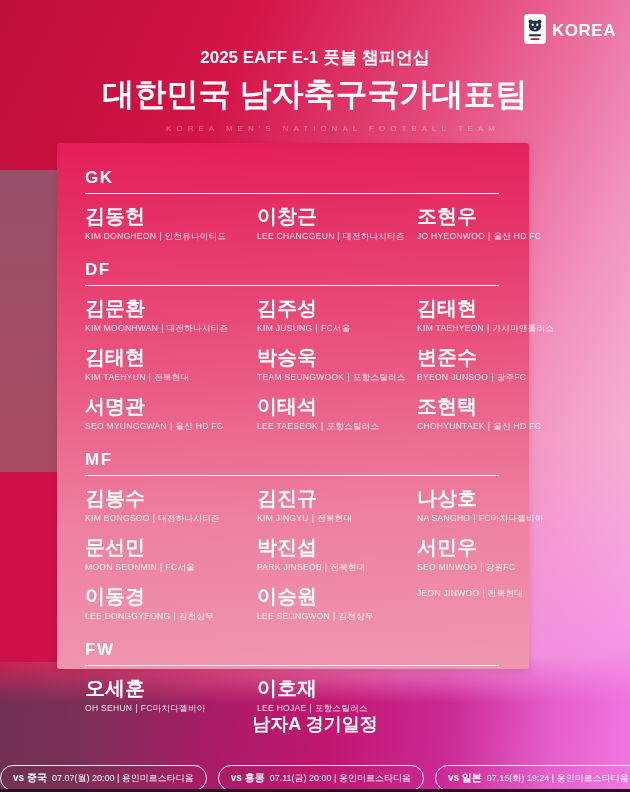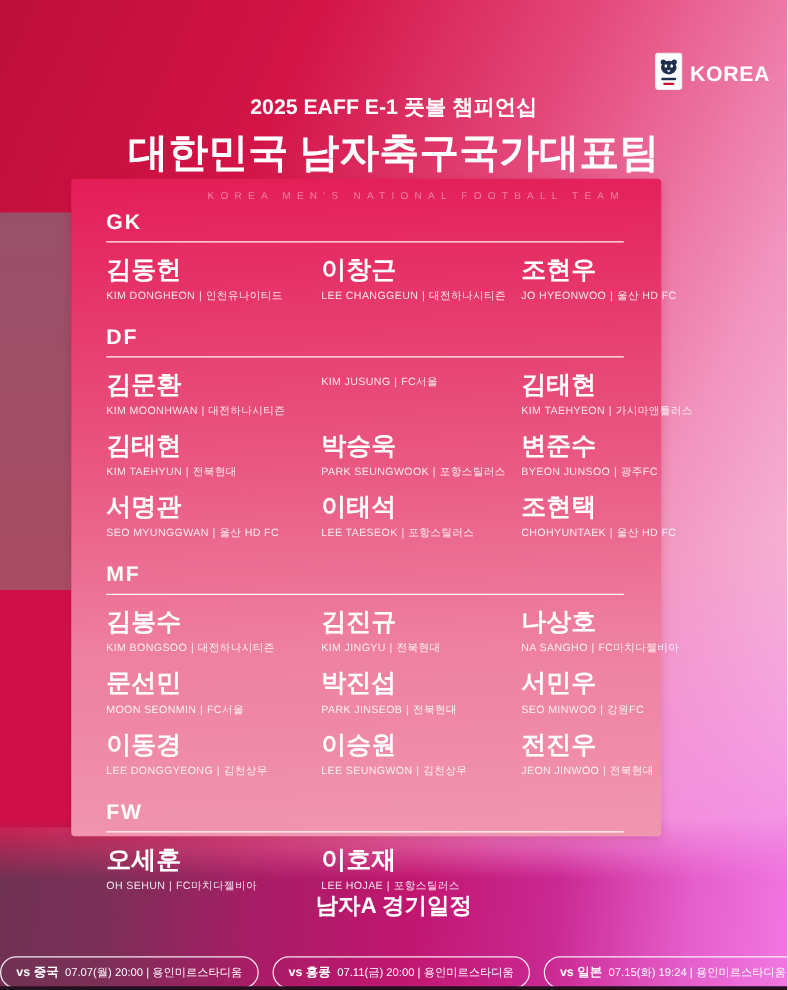--- a/index.html
+++ b/index.html
@@ -12,21 +12,21 @@
   .bg-orchid{position:absolute;inset:0;background:radial-gradient(90% 70% at 100% 100%,rgba(240,110,230,0.92) 0%,rgba(240,110,230,0.35) 42%,rgba(240,110,230,0) 66%);}
   .facet-mid{position:absolute;left:0;top:170px;width:57px;height:302px;background:linear-gradient(180deg,#98506a 0%,#a84c63 100%);}
   .facet-bot{position:absolute;left:0;top:472px;width:57px;height:190px;background:#d1104a;}
   .bottom-band{position:absolute;left:0;top:655px;width:630px;height:137px;
     background:linear-gradient(96deg,#6f3153 0%,#7b2f57 14%,#a81d66 33%,#c01670 52%,#ca2892 70%,#e55ecb 87%,#f177e2 100%);
     -webkit-mask-image:linear-gradient(to bottom,transparent 0%,#000 35%);
     mask-image:linear-gradient(to bottom,transparent 0%,#000 35%);}
   .bottom-strip{position:absolute;left:0;bottom:0;width:630px;height:3px;background:#24101f;z-index:6;}
 
   
-  .header{position:absolute;top:0;left:0;width:630px;text-align:center;z-index:3;margin-top:28px;}
+  .header{position:absolute;top:0;left:0;width:630px;text-align:center;z-index:3;}
   .brand{position:absolute;top:14px;right:14px;display:flex;align-items:center;gap:6px;}
   .brand-text{font-size:17px;font-weight:800;letter-spacing:0.5px;color:#fff;}
   .subtitle{margin-top:46px;font-size:17px;font-weight:700;color:#fff;}
   .title{margin:4px 0 0;font-size:32px;font-weight:800;color:#fff;white-space:nowrap;}
   .subtitle-en{margin-top:7px;font-size:8px;font-weight:400;letter-spacing:5px;color:rgba(255,255,255,0.42);padding-left:36px;}
 
   
   .panel{position:absolute;left:57px;top:143px;width:472px;height:526px;box-sizing:border-box;
     padding:25px 30px 0 28px;border-radius:3px;z-index:2;
     background:linear-gradient(178deg,#e41d57 0%,#e9537e 40%,#ee7fa0 70%,#f096b0 100%);
@@ -100,33 +100,34 @@
       </section>
       <section class="pos-section">
         <div class="pos-head">DF</div>
         <div class="pos-rule"></div>
         <div class="players">
           <div class="player">
             <div class="p-kr">김문환</div>
             <div class="p-sub"><span>KIM MOONHWAN</span><span class="sep">|</span><span>대전하나시티즌</span></div>
           </div>
           <div class="player">
+            <div class="p-kr">김주성</div>
             <div class="p-sub"><span>KIM JUSUNG</span><span class="sep">|</span><span>FC서울</span></div>
           </div>
           <div class="player">
             <div class="p-kr">김태현</div>
             <div class="p-sub"><span>KIM TAEHYEON</span><span class="sep">|</span><span>가시마앤틀러스</span></div>
           </div>
           <div class="player">
             <div class="p-kr">김태현</div>
             <div class="p-sub"><span>KIM TAEHYUN</span><span class="sep">|</span><span>전북현대</span></div>
           </div>
           <div class="player">
             <div class="p-kr">박승욱</div>
-            <div class="p-sub"><span>PARK SEUNGWOOK</span><span class="sep">|</span><span>포항스틸러스</span></div>
+            <div class="p-sub"><span>TEAM SEUNGWOOK</span><span class="sep">|</span><span>포항스틸러스</span></div>
           </div>
           <div class="player">
             <div class="p-kr">변준수</div>
             <div class="p-sub"><span>BYEON JUNSOO</span><span class="sep">|</span><span>광주FC</span></div>
           </div>
           <div class="player">
             <div class="p-kr">서명관</div>
             <div class="p-sub"><span>SEO MYUNGGWAN</span><span class="sep">|</span><span>울산 HD FC</span></div>
           </div>
           <div class="player">
@@ -169,21 +170,20 @@
           </div>
           <div class="player">
             <div class="p-kr">이동경</div>
             <div class="p-sub"><span>LEE DONGGYEONG</span><span class="sep">|</span><span>김천상무</span></div>
           </div>
           <div class="player">
             <div class="p-kr">이승원</div>
             <div class="p-sub"><span>LEE SEUNGWON</span><span class="sep">|</span><span>김천상무</span></div>
           </div>
           <div class="player">
-            <div class="p-kr">전진우</div>
             <div class="p-sub"><span>JEON JINWOO</span><span class="sep">|</span><span>전북현대</span></div>
           </div>
         </div>
       </section>
       <section class="pos-section">
         <div class="pos-head">FW</div>
         <div class="pos-rule"></div>
         <div class="players">
           <div class="player">
             <div class="p-kr">오세훈</div>

